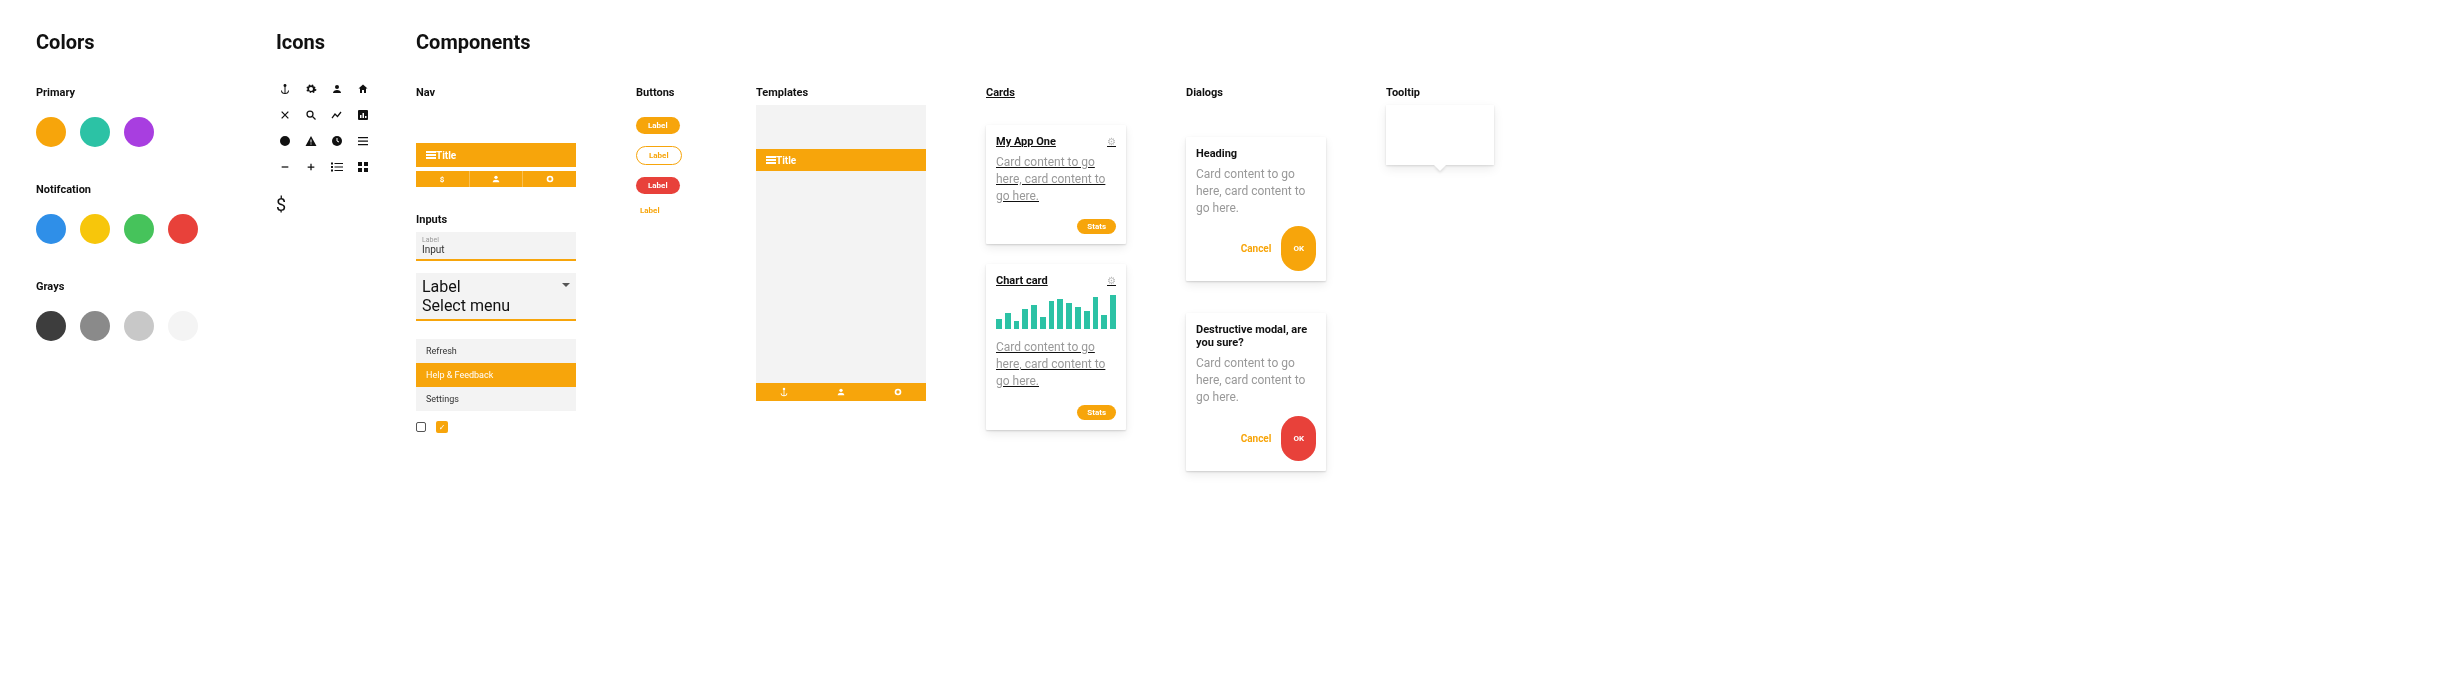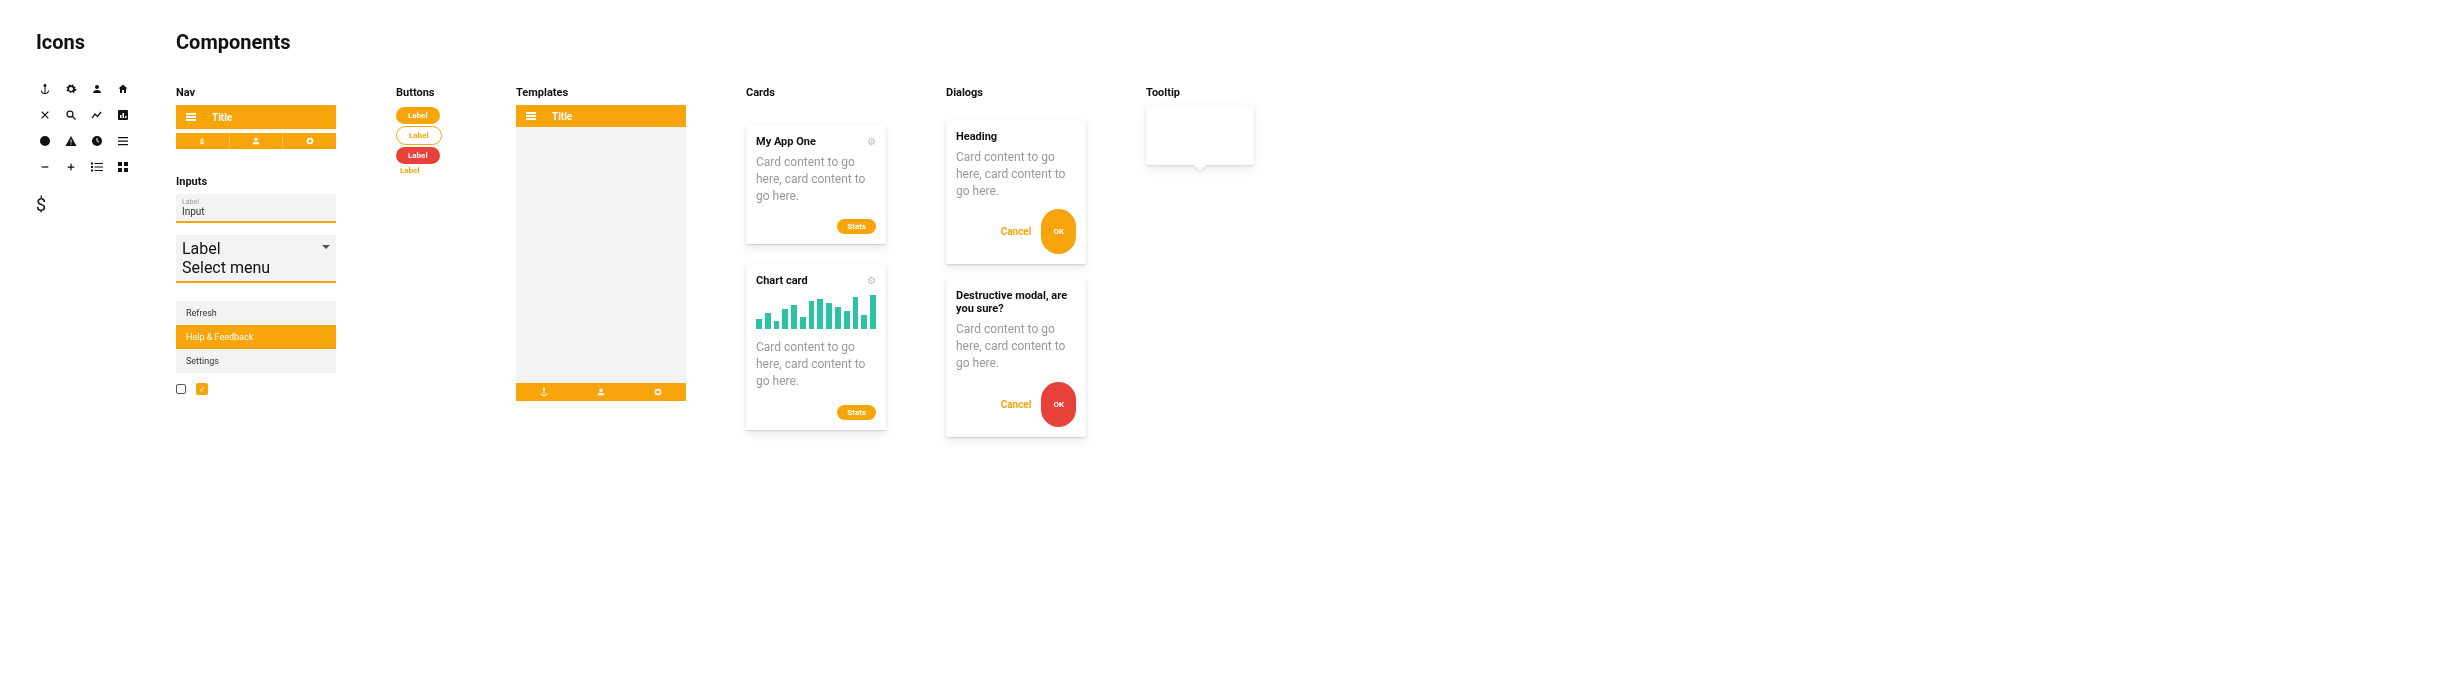--- a/index.html
+++ b/index.html
@@ -17,91 +17,114 @@
 .icon-grid { display: grid; grid-template-columns: repeat(4, 18px); gap: 8px 8px; }
 .icon-grid .ic { width: 18px; height: 18px; display: flex; align-items: center; justify-content: center; font-size: 14px; color: #111; }
 .dollar { font-size: 18px; font-weight: 400; margin-top: 6px; }
 
 
 .comp-col { flex-direction: column; }
 .comp-row { display: flex; gap: 60px; align-items: flex-start; }
 
 
 .nav-block { width: 160px; }
-.nav-bar { background: #f7a50b; color: #fff; height: 24px; display: flex; align-items: center; padding: 0 10px; font-size: 10px; font-weight: 700; gap: 16px; }
+.nav-bar { background: #f7a50b; color: #fff; height: 24px; display: flex; align-items: center; padding: 0 10px; font-size: 10px; font-weight: 700; gap: 0; margin-top: 44px; }
 .nav-tabs { background: #f7a50b; height: 16px; margin-top: 4px; display: flex; }
 .nav-tabs .tab { flex: 1; display: flex; align-items: center; justify-content: center; color: #fff; font-size: 10px; }
 .nav-tabs .tab.sep { border-right: 1px solid rgba(255,255,255,0.3); }
 .hamburger { width: 10px; height: 8px; display: inline-block; background: linear-gradient(#fff 0 2px, transparent 2px 3px, #fff 3px 5px, transparent 5px 6px, #fff 6px 8px); }
 
 
 .inputs-block { width: 160px; margin-top: 26px; }
 .text-input { background: #f3f3f3; border-bottom: 2px solid #f7a50b; padding: 4px 6px 4px 6px; margin-bottom: 12px; }
 .text-input .lbl { font-size: 7px; color: #999; }
 .text-input .val { font-size: 10px; color: #333; }
 .select-input { background: #f3f3f3; border-bottom: 2px solid #f7a50b; padding: 4px 6px; position: relative; margin-bottom: 18px; }
 .select-input .caret { position: absolute; right: 6px; top: 10px; width: 0; height: 0; border-left: 4px solid transparent; border-right: 4px solid transparent; border-top: 4px solid #555; }
 .menu-list { background: #f3f3f3; }
 .menu-list .item { font-size: 9px; padding: 7px 10px; color: #333; }
 .menu-list .item.active { background: #f7a50b; color: #fff; }
 .check-row { display: flex; gap: 10px; margin-top: 10px; align-items: center; }
 .checkbox-empty { width: 10px; height: 10px; border: 1.5px solid #555; border-radius: 2px; }
 .checkbox-filled { width: 12px; height: 12px; background: #f7a50b; border-radius: 2px; color: #fff; font-size: 8px; display: flex; align-items: center; justify-content: center; }
 
 
-.buttons-block { display: flex; flex-direction: column; gap: 2px; width: 60px; align-items:flex-start; }
+.buttons-block { display: flex; flex-direction: column; gap: 12px; width: 60px; align-items:flex-start; }
 .pill { border-radius: 999px; font-size: 8px; font-weight: 700; padding: 4px 12px; text-align: center; display:inline-block; }
 .pill.filled { background: #f7a50b; color: #fff; }
 .pill.outline { background: #fff; color: #f7a50b; border: 1.5px solid #f7a50b; }
 .pill.danger { background: #e8413a; color: #fff; }
 .link-label { font-size: 8px; font-weight: 700; color: #f7a50b; padding-left: 4px; }
 
 
 .viz-block { width: 150px; }
 .bar-chart { display: flex; align-items: flex-end; gap: 4px; height: 50px; border-bottom: 1px solid transparent; }
 .bar-chart .bar { width: 7px; background: #2cc2a5; }
 .pie { width: 70px; height: 70px; border-radius: 50%; margin-top: 30px; }
 
 
 .template-block { width: 170px; }
 .phone-frame { width: 170px; height: 296px; background: #f3f3f3; position: relative; overflow: hidden; }
 .phone-frame .bottom-tabs { position: absolute; bottom: 0; left: 0; right: 0; height: 18px; background: #f7a50b; display: flex; }
 .phone-frame .bottom-tabs .tab { flex: 1; display: flex; align-items: center; justify-content: center; color: #fff; font-size: 9px; }
 
 
-.cards-block { width: 140px; display: flex; flex-direction: column; gap: 20px; }
+.cards-block { width: 140px; display: flex; flex-direction: column; gap: 20px; text-decoration: underline; }
 .card { background: #fff; box-shadow: 0 1px 2px rgba(0,0,0,0.15), 0 4px 10px rgba(0,0,0,0.08); padding: 10px 10px 10px 10px; border-radius: 1px; }
 .card .card-head { display: flex; justify-content: space-between; align-items: center; margin-bottom: 6px; }
 .card .card-title { font-size: 11px; font-weight: 700; }
 .card .gear { color: #bbb; font-size: 10px; }
 .card .card-body { font-size: 12px; color: #999; line-height: 1.4; margin-bottom: 10px; }
 .card .card-actions { text-align: right; }
 .card .card-actions .pill { font-size: 8px; padding: 3px 10px; }
 .mini-chart { display: flex; align-items: flex-end; gap: 3px; height: 36px; margin: 6px 0 10px 0; }
 .mini-chart .bar { width: 6px; background: #2cc2a5; }
 
 
-.dialogs-block { width: 140px; display: flex; flex-direction: column; gap: 15px; }
+.dialogs-block { width: 140px; display: flex; flex-direction: column; gap: 32px; }
 .dialog-actions { display: flex; justify-content: flex-end; gap: 10px; align-items: center; }
 .dialog-actions .cancel { font-size: 10px; font-weight: 700; color: #f7a50b; }
 .dialog-actions .ok { border-radius: 999px; background: #f7a50b; color: #fff; font-size: 8px; font-weight: 700; padding: 18px 12px; }
 .dialog-actions .ok.danger { background: #e8413a; }
 
 
 .tooltip-block { width: 110px; }
 .tooltip { width: 108px; height: 60px; background: #fff; box-shadow: 0 1px 2px rgba(0,0,0,0.12), 0 4px 10px rgba(0,0,0,0.08); position: relative; }
 .tooltip::after { content: ""; position: absolute; bottom: -6px; left: 50%; transform: translateX(-50%); width: 0; height: 0; border-left: 6px solid transparent; border-right: 6px solid transparent; border-top: 6px solid #fff; filter: drop-shadow(0 2px 1px rgba(0,0,0,0.1)); }
 
 svg { display: block; }
 </style>
 </head>
 <body>
 
 <div class="board">
 
+  <div class="col" style="width:190px">
+    <h2 class="section-title">Colors</h2>
+    <h3 class="sub">Primary</h3>
+    <div class="swatch-row" id="primary-swatches">
+        <div class="swatch" style="background: rgb(247, 165, 11);"></div>
+        <div class="swatch" style="background: rgb(44, 194, 165);"></div>
+        <div class="swatch" style="background: rgb(168, 62, 224);"></div>
+      </div>
+    <h3 class="sub">Notifcation</h3>
+    <div class="swatch-row" id="notification-swatches">
+        <div class="swatch" style="background: rgb(47, 143, 232);"></div>
+        <div class="swatch" style="background: rgb(247, 198, 11);"></div>
+        <div class="swatch" style="background: rgb(70, 195, 91);"></div>
+        <div class="swatch" style="background: rgb(232, 65, 58);"></div>
+      </div>
+    <h3 class="sub">Grays</h3>
+    <div class="swatch-row" id="grays-swatches">
+        <div class="swatch" style="background: rgb(61, 61, 61);"></div>
+        <div class="swatch" style="background: rgb(138, 138, 138);"></div>
+        <div class="swatch" style="background: rgb(200, 200, 200);"></div>
+        <div class="swatch" style="background: rgb(244, 244, 244);"></div>
+      </div>
+  </div>
 
   <div class="col" style="width:90px">
     <h2 class="section-title">Icons</h2>
     <div class="icon-grid">
       <span class="ic">
           <svg width="12" height="12" viewBox="0 0 24 24" fill="#111">
             <path d="M12 2a3 3 0 00-1 5.83V20c-3 0-5-2-5-5H4c0 5 3 7 8 7s8-2 8-7h-2c0 3-2 5-5 5V7.83A3 3 0 0012 2z"></path>
           </svg>
         </span>
       <span class="ic">

